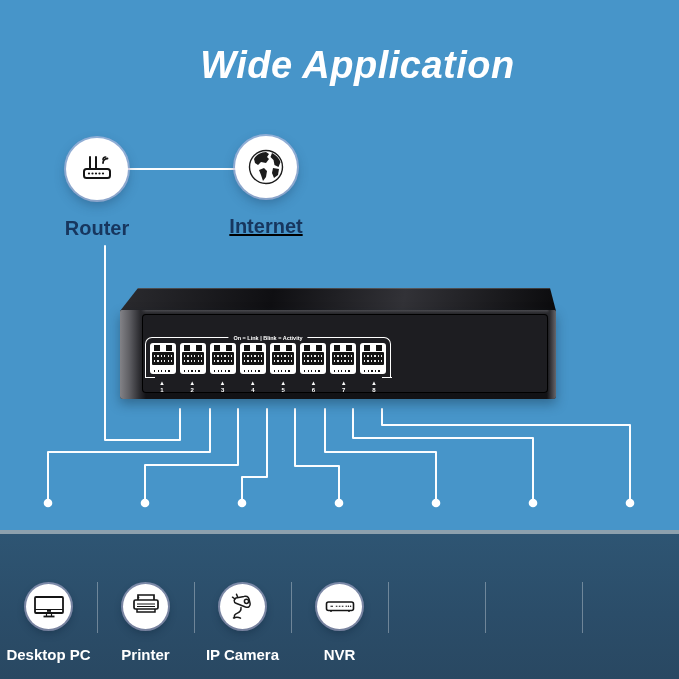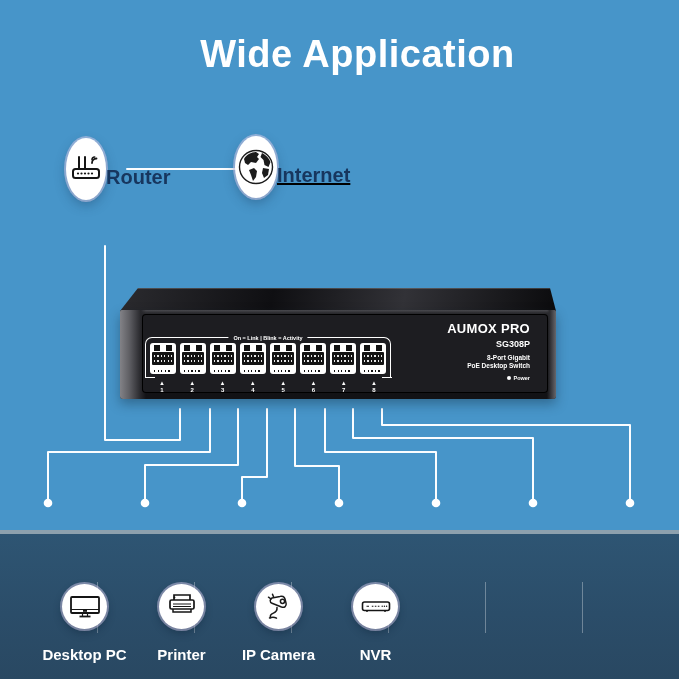--- a/index.html
+++ b/index.html
@@ -4,29 +4,29 @@
 <style>
   html,body{margin:0;padding:0;background:#fff;}
   *{box-sizing:border-box;}
   .canvas{
     position:relative;width:679px;height:679px;overflow:hidden;
     background:#4795c9;
     font-family:"Liberation Sans","DejaVu Sans",sans-serif;
   }
   
   .title{
-    position:absolute;top:33px;left:50%;transform:translateX(calc(-50% + 18px));
-    font-size:38px;font-weight:bold;color:#fff;letter-spacing:.5px;white-space:nowrap;
+    position:absolute;top:44px;left:50%;transform:translateX(calc(-50% + 18px));
+    font-size:38px;font-weight:bold;color:#fff;letter-spacing:.5px;white-space:nowrap;font-style:italic;
   }
   
   svg.wires{position:absolute;left:0;top:0;z-index:1;}
   svg.wires polyline{fill:none;stroke:#fbfdff;stroke-width:2;stroke-linejoin:round;stroke-linecap:round;}
   svg.wires circle.dot{fill:#fff;}
   
-  .node{position:absolute;z-index:2;display:flex;flex-direction:row;align-items:center;width:62px;}
+  .node{position:absolute;z-index:2;display:flex;flex-direction:column;align-items:center;width:62px;}
   .node-router{left:66px;top:138px;}
   .node-internet{left:235px;top:136px;text-decoration:underline;}
   .node-circle{
     width:62px;height:62px;border-radius:50%;background:#fff;
     display:flex;align-items:center;justify-content:center;
     box-shadow:0 0 0 2px rgba(206,198,230,.55), 0 5px 12px rgba(20,50,80,.35);
   }
   .node-label{
     margin-top:17px;font-size:20px;font-weight:bold;color:#17365e;white-space:nowrap;
   }
@@ -86,21 +86,21 @@
   .brand-model{font-size:9px;font-weight:bold;margin-top:3px;}
   .brand-sub{font-size:6.5px;font-weight:bold;line-height:1.2;margin-top:5px;}
   .brand-power{margin-top:5px;font-size:5.5px;font-weight:bold;display:flex;align-items:center;justify-content:flex-end;gap:2.5px;}
   .led{width:4px;height:4px;border-radius:50%;background:#fff;display:inline-block;}
   
   .band{
     position:absolute;left:0;top:530px;width:679px;height:149px;
     background:linear-gradient(180deg,#2e5573 0,#2b4d69 55%,#294862 100%);
     border-top:4px solid #8da1ae;z-index:0;
   }
-  .devices{position:absolute;left:0;top:584px;width:540px;display:flex;z-index:2;margin-left:36px;}
+  .devices{position:absolute;left:0;top:584px;width:540px;display:flex;z-index:2;}
   .device{width:97px;display:flex;flex-direction:column;align-items:center;}
   .device-circle{
     width:45px;height:45px;border-radius:50%;background:#fff;
     display:flex;align-items:center;justify-content:center;
     box-shadow:0 0 0 2px rgba(206,198,230,.5), 0 4px 9px rgba(10,30,50,.4);
   }
   .device-label{margin-top:17px;font-size:15px;font-weight:bold;color:#fff;white-space:nowrap;}
   .vdivider{position:absolute;top:582px;height:51px;width:1px;background:rgba(255,255,255,.32);z-index:1;}
 </style>
 </head>
@@ -239,32 +239,20 @@
             </div>
             <div class="pcell">
               <span class="arr">▲</span>
               <span class="num">7</span>
             </div>
             <div class="pcell">
               <span class="arr">▲</span>
               <span class="num">8</span>
             </div>
           </div>
-        <div class="brand">
-          <div class="brand-name">AUMOX PRO</div>
-          <div class="brand-model">SG308P</div>
-          <div class="brand-sub">
-            <div>8-Port Gigabit</div>
-            <div>PoE Desktop Switch</div>
-          </div>
-          <div class="brand-power">
-            <span class="led"></span>
-            <span>Power</span>
-          </div>
-        </div>
       </div>
     </div>
   </div>
 
   <div class="band"></div>
   <div class="devices">
       <div class="device">
         <div class="device-circle">
           <svg width="36" height="36" viewBox="0 0 36 36" fill="none" stroke="#151515" stroke-width="1.8">
             <rect x="4" y="8" width="28" height="16" rx="1"></rect>

